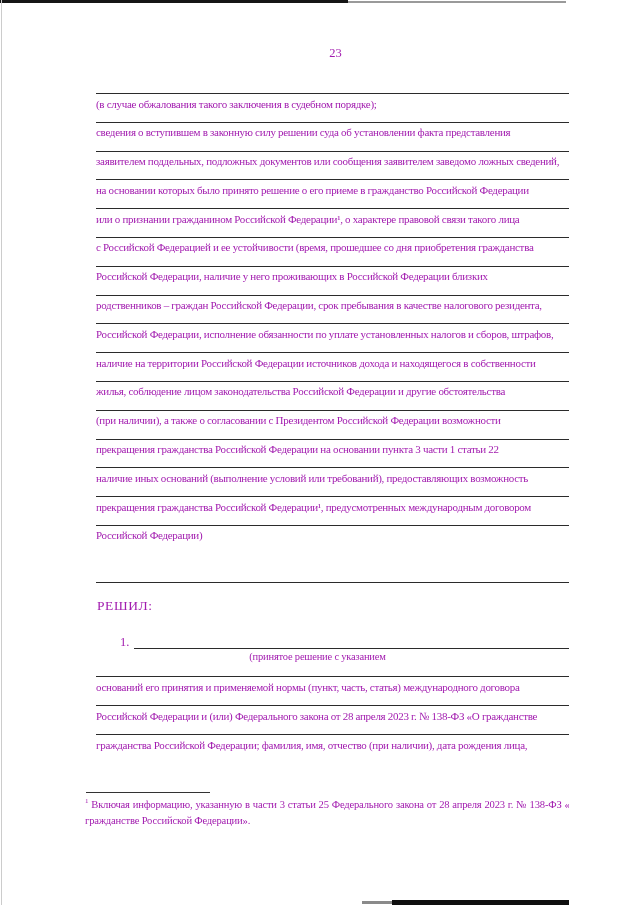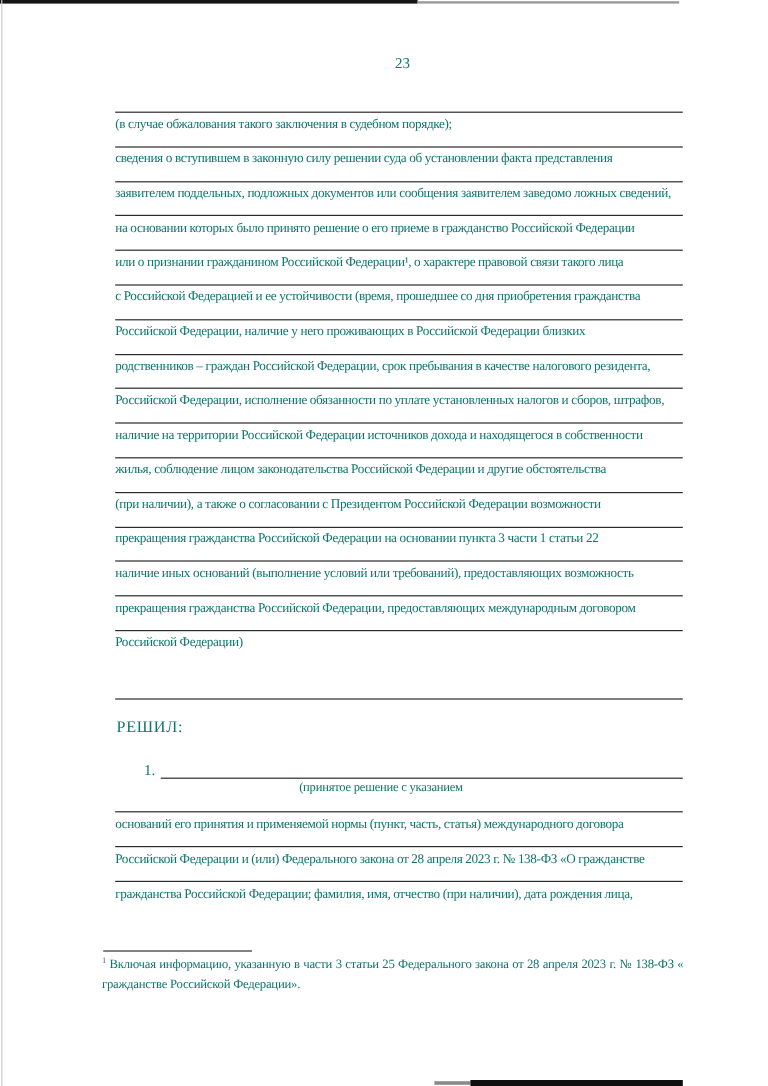--- a/index.html
+++ b/index.html
@@ -3,21 +3,21 @@
 <meta charset="utf-8">
 <style>
   html, body { margin: 0; padding: 0; background: #ffffff; }
   .page {
     position: relative;
     width: 569px;
     height: 905px;
     background: #ffffff;
     overflow: hidden;
     font-family: "Liberation Serif", "DejaVu Serif", serif;
-    color: #0f766e;
+    color: #a21caf;
   }
 
   
   .artifact-top-dark  { position:absolute; top:0; left:0; width:348px; height:3px; background:#151515; }
   .artifact-top-grey  { position:absolute; top:1px; left:348px; width:218px; height:2px; background:#9a9a9a; }
   .artifact-right-line{ position:absolute; top:0; left:636px; width:3px; height:905px;
                         background:linear-gradient(#141414 0%, #1a1a1a 62%, #8f8f8f 100%); }
   .artifact-left-line { position:absolute; top:0; left:1px; width:1px; height:905px; background:#cccccc; }
   .artifact-bottom-grey { position:absolute; top:901px; left:362px; width:30px; height:3px; background:#8a8a8a; }
   .artifact-bottom-dark { position:absolute; top:900px; left:392px; width:248px; height:5px; background:#0f0f0f; }
@@ -133,21 +133,21 @@
       <div class="form-row">
       <span class="line-text">(при наличии), а также о согласовании с Президентом Российской Федерации возможности</span>
     </div>
       <div class="form-row">
       <span class="line-text">прекращения гражданства Российской Федерации на основании пункта 3 части 1 статьи 22</span>
     </div>
       <div class="form-row">
       <span class="line-text">наличие иных оснований (выполнение условий или требований), предоставляющих возможность</span>
     </div>
       <div class="form-row">
-      <span class="line-text">прекращения гражданства Российской Федерации, предоставляющих международным договором</span>
+      <span class="line-text">прекращения гражданства Российской Федерации¹, предусмотренных международным договором</span>
     </div>
       <div class="form-row">
       <span class="line-text">Российской Федерации)</span>
     </div>
     </div>
   <div class="closing-rule"></div>
 
   <div class="decision-heading">РЕШИЛ:</div>
 
   <div class="decision-item">

